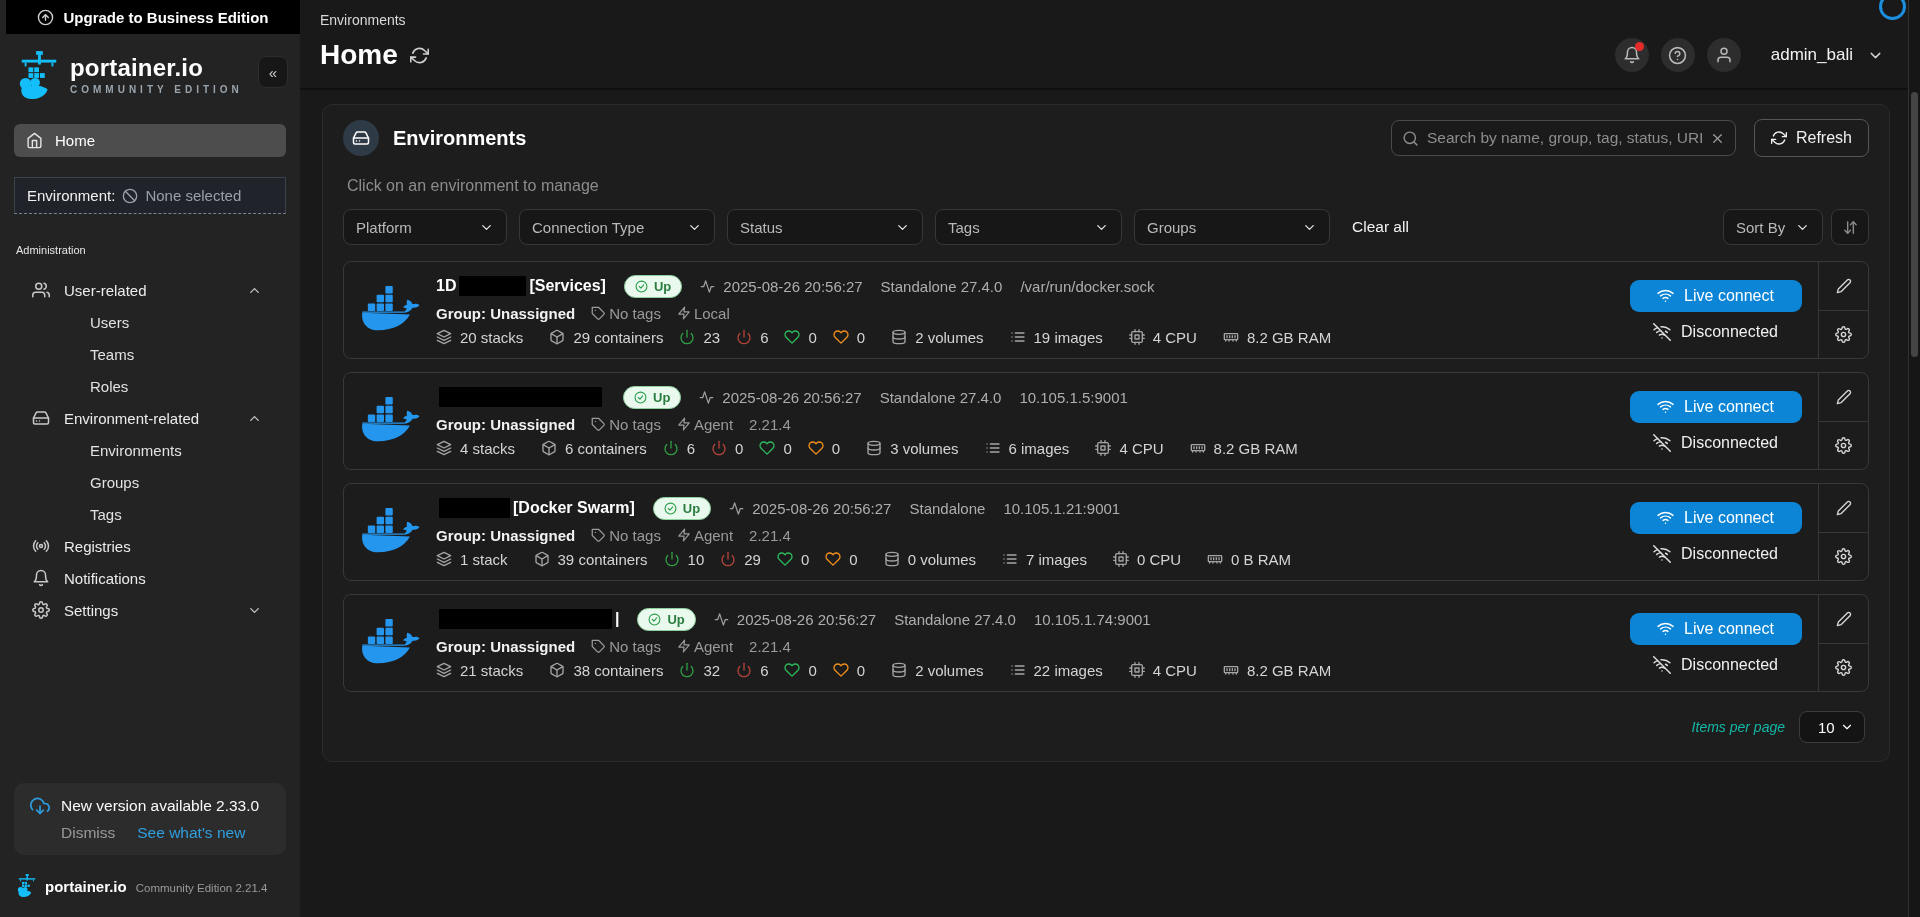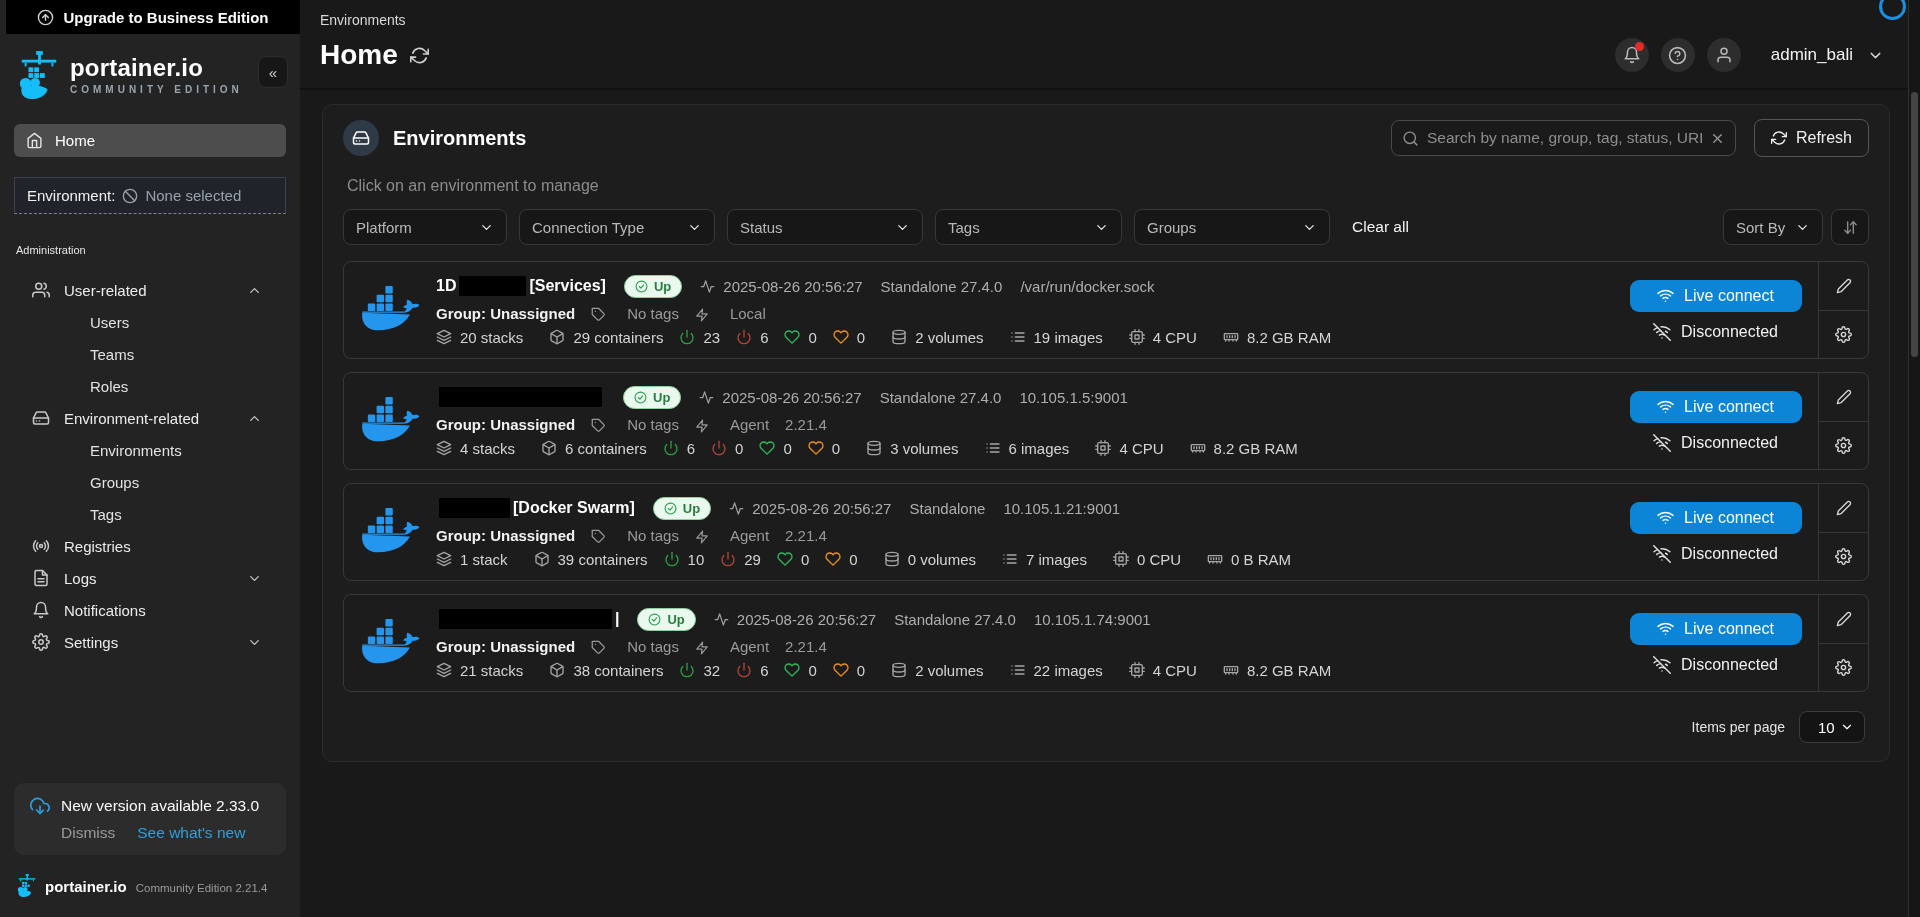--- a/index.html
+++ b/index.html
@@ -86,36 +86,36 @@
   .l1 { display:flex; align-items:center; gap:18px; }
   .env-name { font-size:16px; font-weight:700; color:#fff; display:flex; align-items:center; gap:3px; white-space:nowrap; }
   .redact { display:inline-block; height:20px; background:#000; border-radius:1px; }
   .r0{width:67px}.r1{width:163px}.r2{width:71px}.r3{width:173px}
   .badge-up { display:flex; align-items:center; gap:6px; background:#e9f9ed; border:1px solid #8fd19e; border-radius:14px; padding:3px 10px; font-size:13px; font-weight:700; color:#2a7d3f; }
   .badge-up svg { color:#2a9d4a; }
   .meta { display:flex; align-items:center; gap:8px; font-size:15px; color:#aeaeae; white-space:nowrap; }
   .meta svg { color:#a0a0a0; }
   .l2 { display:flex; align-items:center; gap:16px; font-size:15px; }
   .group-label { color:#f2f2f2; font-weight:700; }
-  .dim { color:#9a9a9a; display:flex; align-items:flex-end; gap:21px; }
+  .dim { color:#9a9a9a; display:flex; align-items:center; gap:3px; }
   .l3 { display:flex; align-items:center; font-size:15px; color:#d4d4d4; }
   .stat { display:flex; align-items:center; gap:8px; margin-right:26px; white-space:nowrap; }
   .stat.tight { margin-right:16px; }
   .stat svg { color:#a5a5a5; }
   .stat .ig { color:#2f9e44; } .stat .ir { color:#b3443a; }
   .stat .ihg { color:#2eb85c; } .stat .iho { color:#ee8e1c; }
   .connect-col { display:flex; flex-direction:column; align-items:center; justify-content:center; gap:11px; }
   .btn-connect { width:172px; height:32px; background:#0c85d6; border:none; border-radius:9px; color:#fff; font-size:16px; font-family:inherit; display:flex; align-items:center; justify-content:center; gap:10px; cursor:pointer; }
   .disconnected { display:flex; align-items:center; gap:10px; font-size:16px; color:#f0f0f0; }
   .disconnected svg { color:#dedede; }
   .actions-col { border-left:1px solid #38383c; display:flex; flex-direction:column; }
   .action-cell { flex:1; display:flex; align-items:center; justify-content:center; color:#d6d6d6; cursor:pointer; }
   .action-cell:first-child { border-bottom:1px solid #38383c; }
   .list-footer { display:flex; align-items:center; justify-content:flex-end; gap:14px; padding:6px 4px 2px; }
-  .ipp-label { font-size:14px; color:#e5e5e5; }
+  .ipp-label { font-size:14px; color:#14b8a6;font-style:italic; }
   .ipp-select { width:66px; height:32px; background:#141414; border:1px solid #3c3c3c; border-radius:8px; display:flex; align-items:center; justify-content:space-between; padding:0 10px 0 18px; font-size:15px; color:#fff; cursor:pointer; }
 
   .spinner { position:absolute; top:-7px; right:14px; width:27px; height:27px; border-radius:50%; border:3.5px solid #1d8fe0; border-top-color:transparent; }
   .scrollbar { position:absolute; top:0; right:0; width:12px; height:917px; background:#161616; border-left:1px solid #313131; }
   .scroll-thumb { position:absolute; top:92px; left:2px; width:7px; height:265px; border-radius:4px; background:#454545; cursor:pointer; }
 </style>
 </head>
 <body>
 
 <svg width="0" height="0" style="position:absolute">
@@ -380,29 +380,20 @@
     </div>
     <div class="tree-child">Environments</div>
     <div class="tree-child">Groups</div>
     <div class="tree-child">Tags</div>
 
     <div class="tree-parent">
       <svg class="ic" width="18" height="18">
           <use href="#i-radio"></use>
         </svg>
       <span class="grow">Registries</span>
-    </div>
-    <div class="tree-parent">
-      <svg class="ic" width="18" height="18">
-          <use href="#i-file"></use>
-        </svg>
-      <span class="grow">Logs</span>
-      <svg class="ic chev" width="15" height="15">
-          <use href="#i-chev-down"></use>
-        </svg>
     </div>
     <div class="tree-parent">
       <svg class="ic" width="18" height="18">
           <use href="#i-bell"></use>
         </svg>
       <span class="grow">Notifications</span>
     </div>
     <div class="tree-parent">
       <svg class="ic" width="18" height="18">
           <use href="#i-gear"></use>

